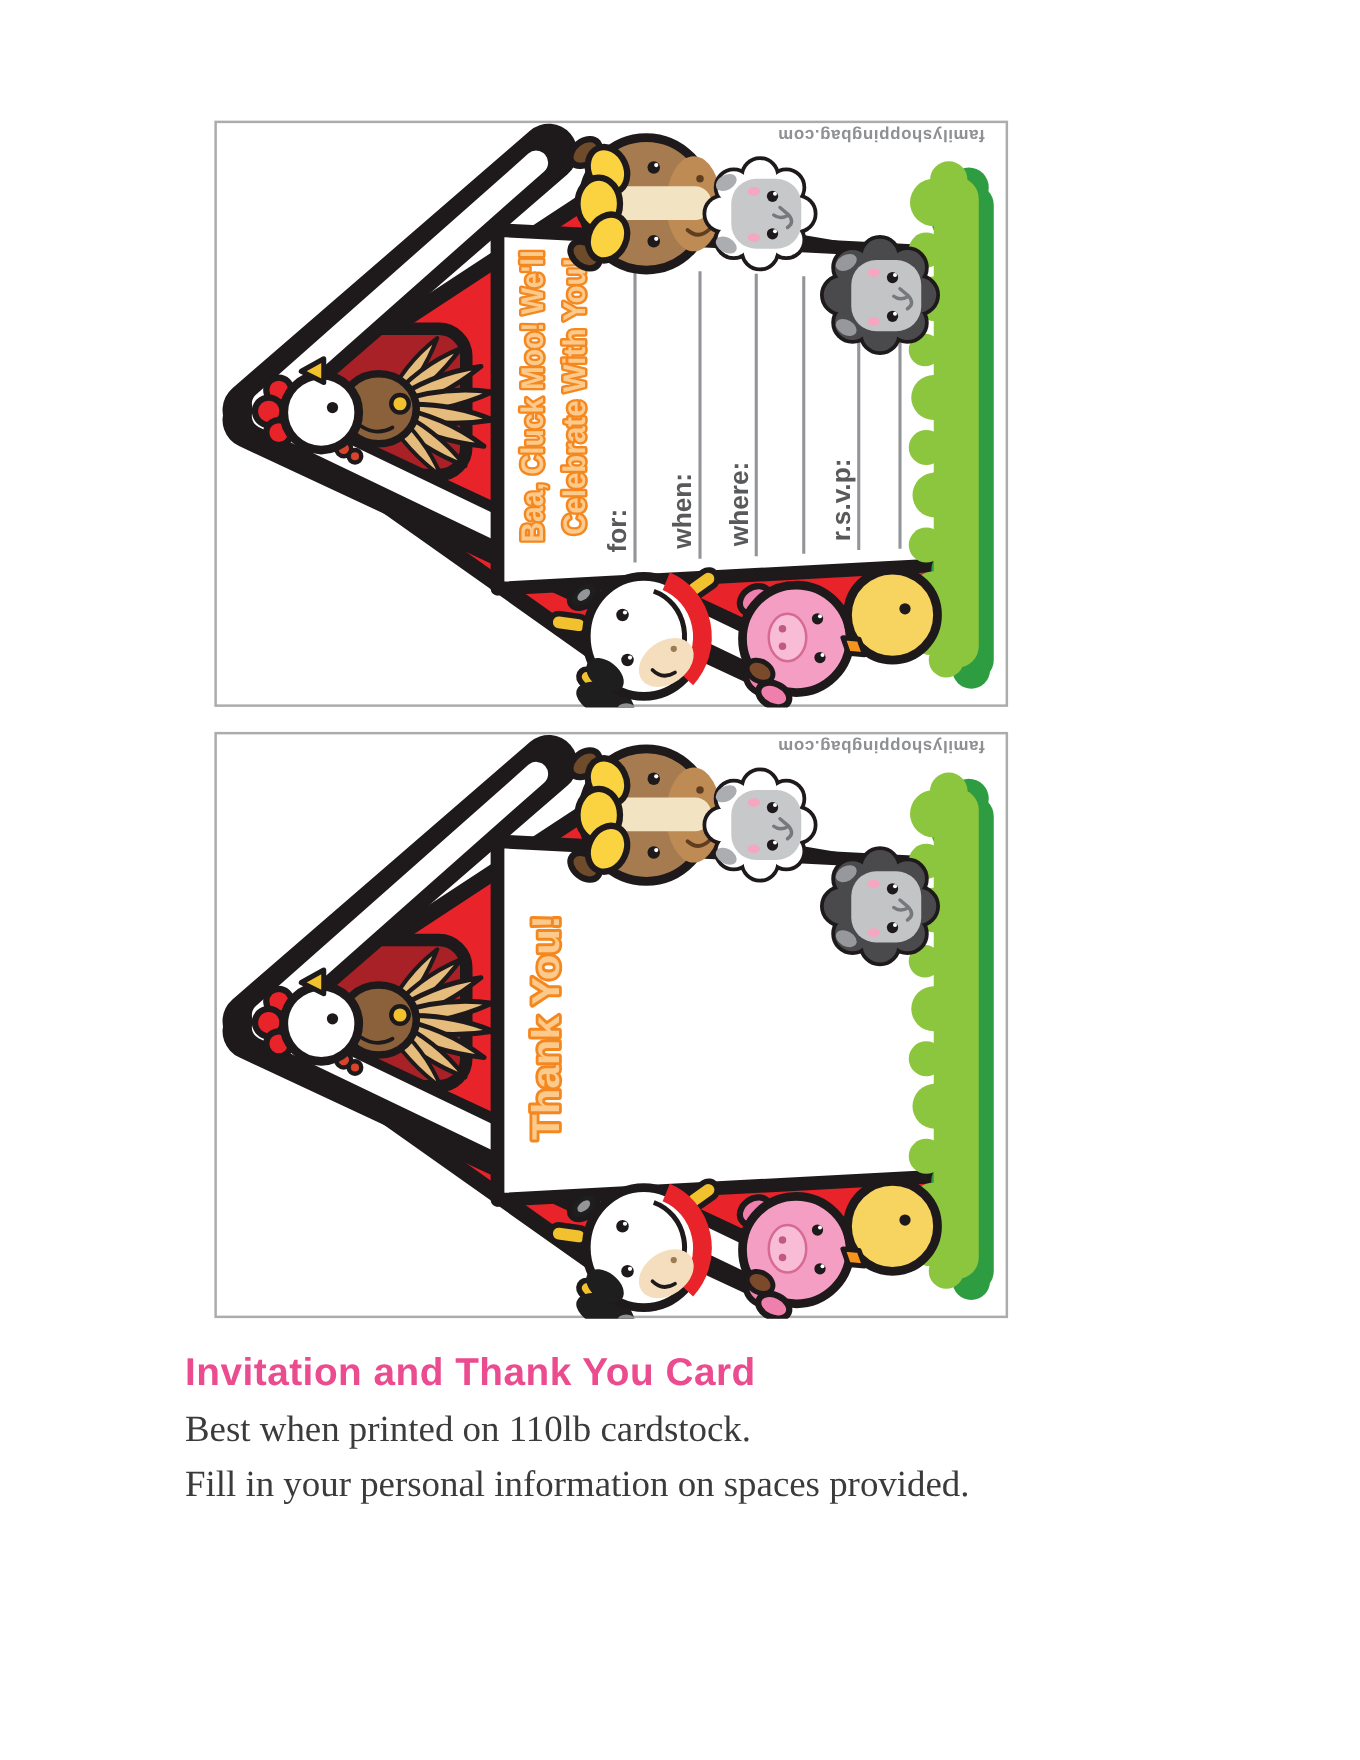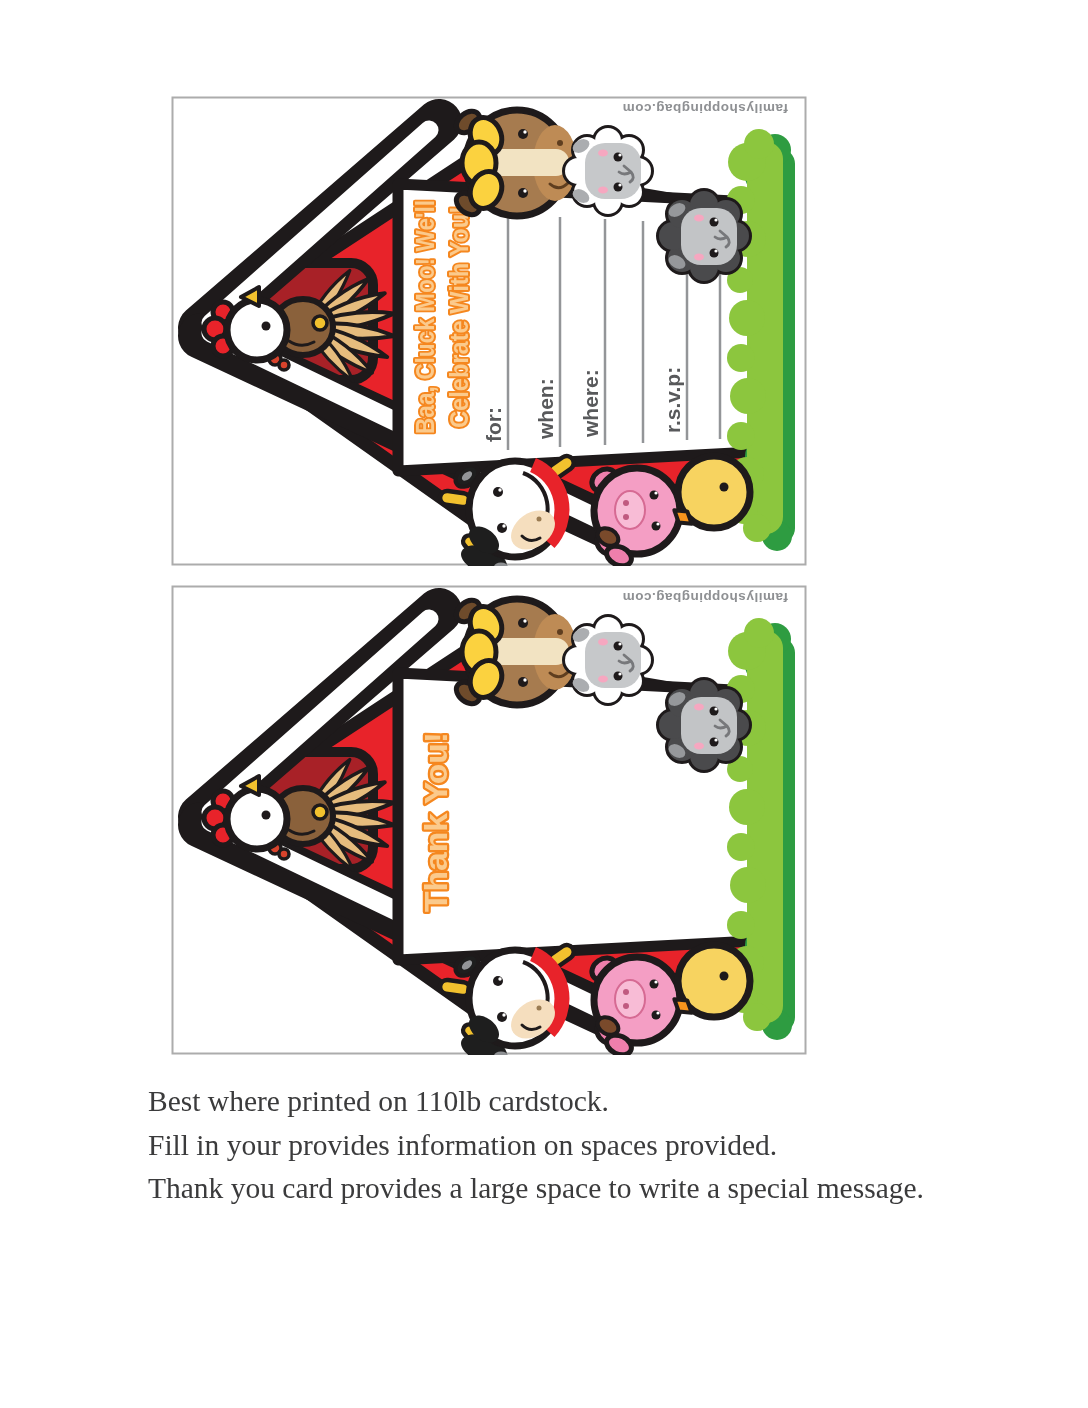--- a/index.html
+++ b/index.html
@@ -276,18 +276,18 @@
     <use href="#barn-critters"></use>
   </svg>
 
   <svg id="card2" class="card" viewBox="0 0 636 470">
     <use href="#barn-base"></use>
     <text transform="translate(276,237) rotate(-90)" text-anchor="middle" font-size="31" font-weight="bold" fill="#FBCA8C" stroke="#F5871F" stroke-width="4.5" paint-order="stroke" stroke-linejoin="round" textLength="180" lengthAdjust="spacingAndGlyphs">Thank You!</text>
     <use href="#barn-critters"></use>
   </svg>
 
   <div class="info">
-    <p>Best where printed on 110lb cardstock.</p>
-    <p>Fill in your provides information on spaces provided.</p>
-    <p>Thank you card provides a large space to write a special message.</p>
+    <h1>Invitation and Thank You Card</h1>
+    <p>Best when printed on 110lb cardstock.</p>
+    <p>Fill in your personal information on spaces provided.</p>
   </div>
 
 </div>
 
 </body></html>

